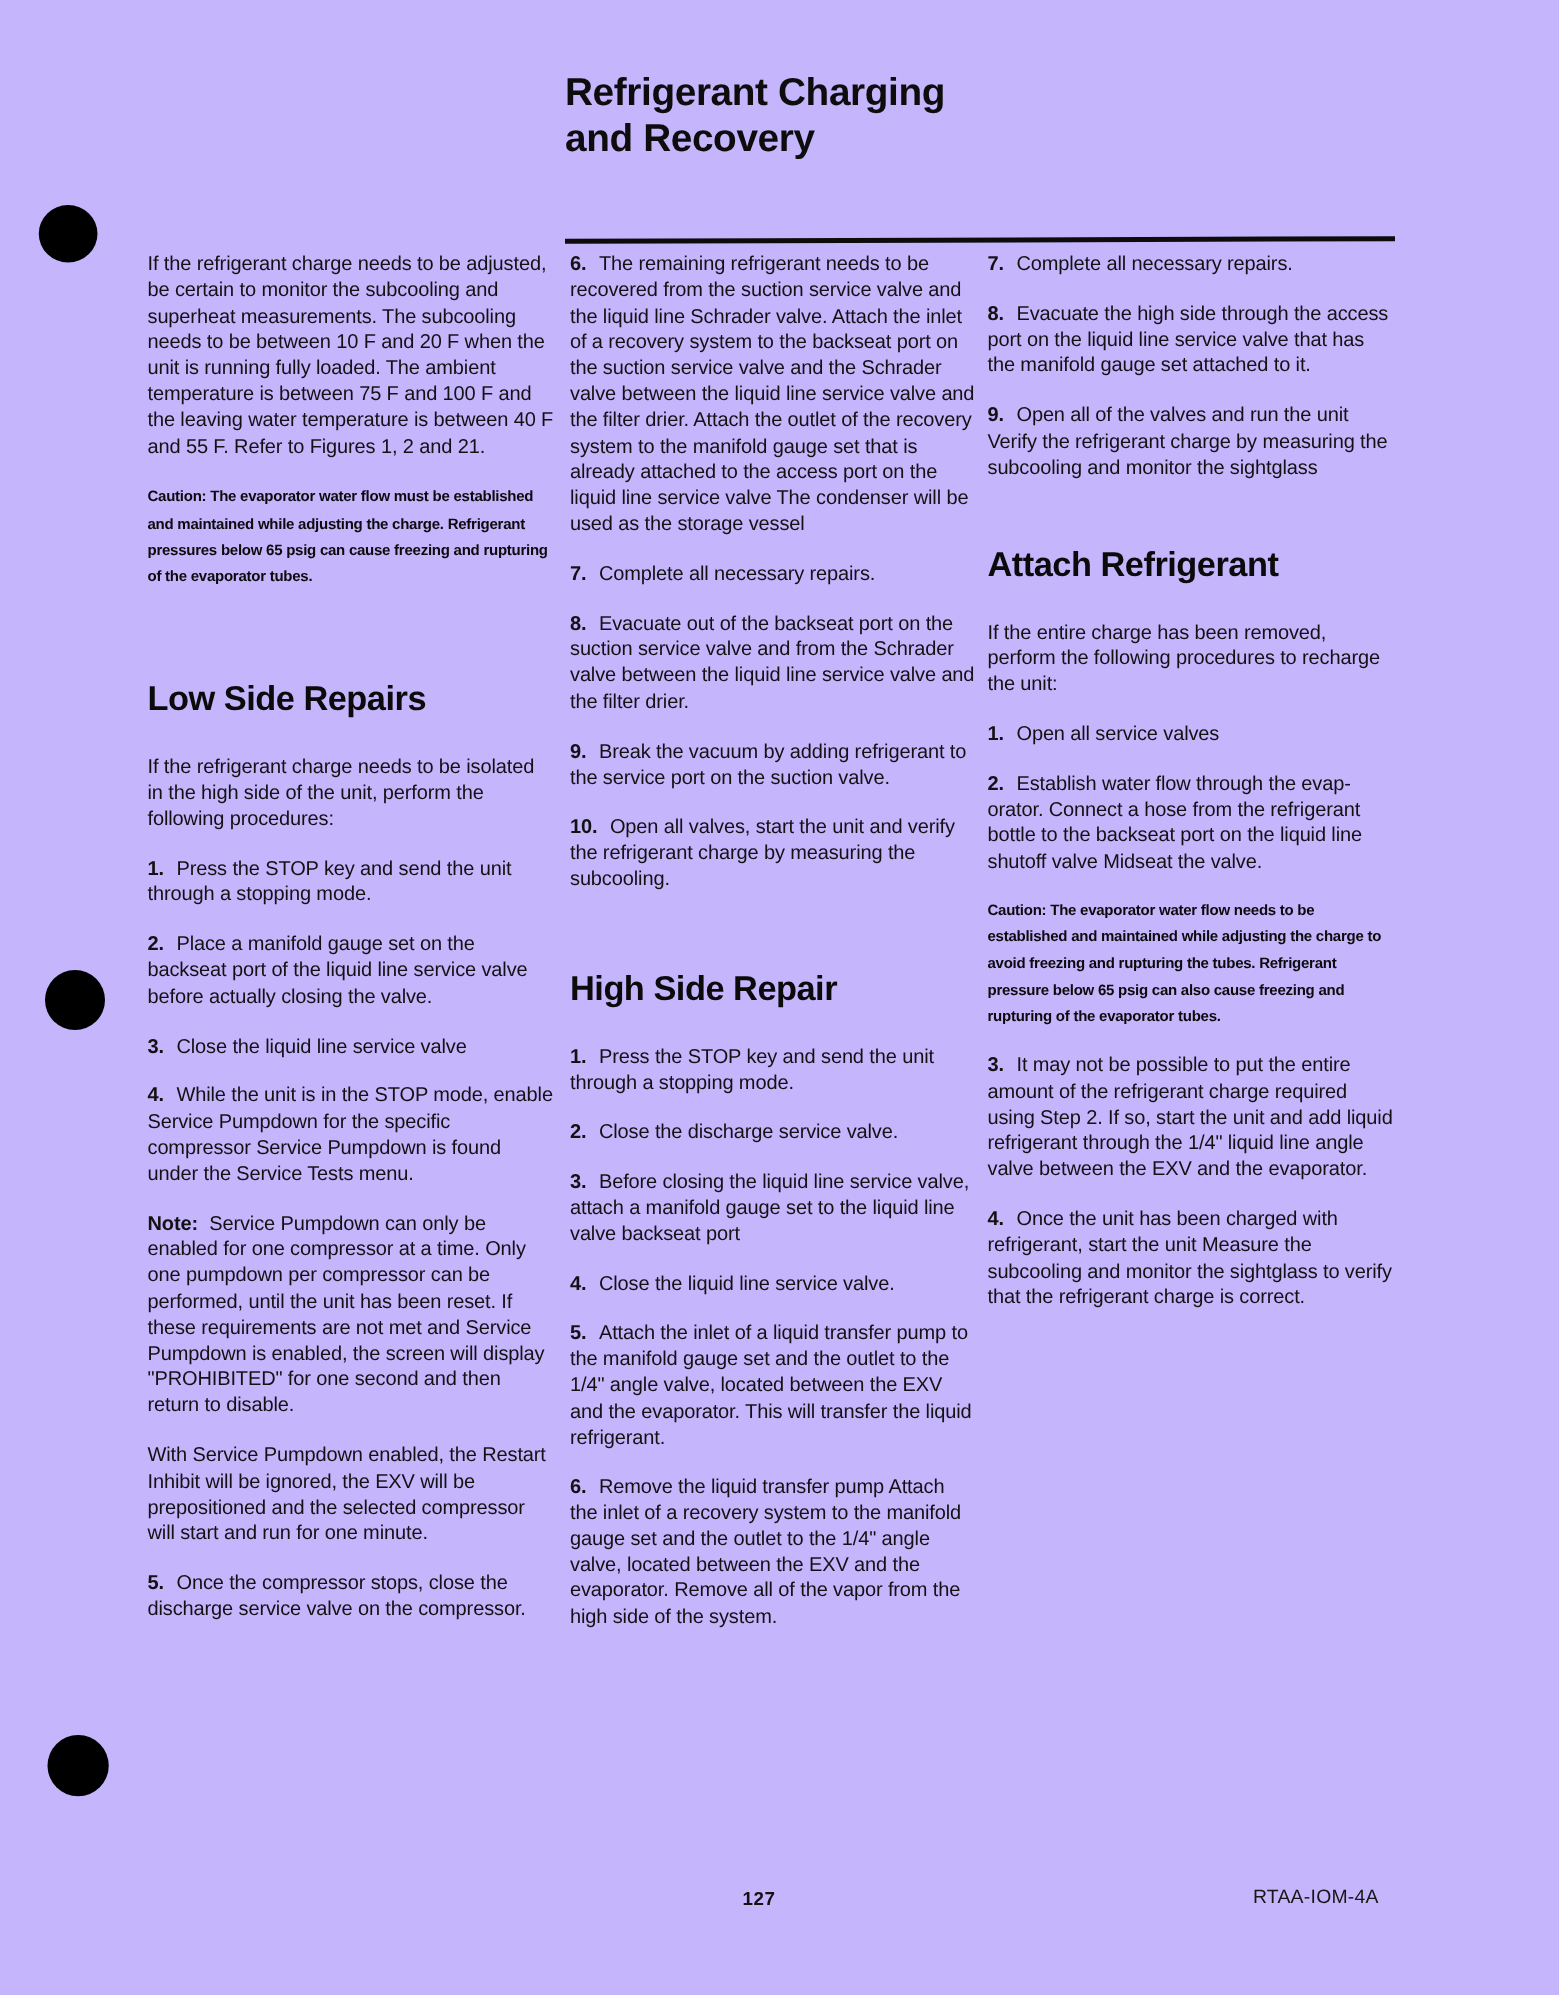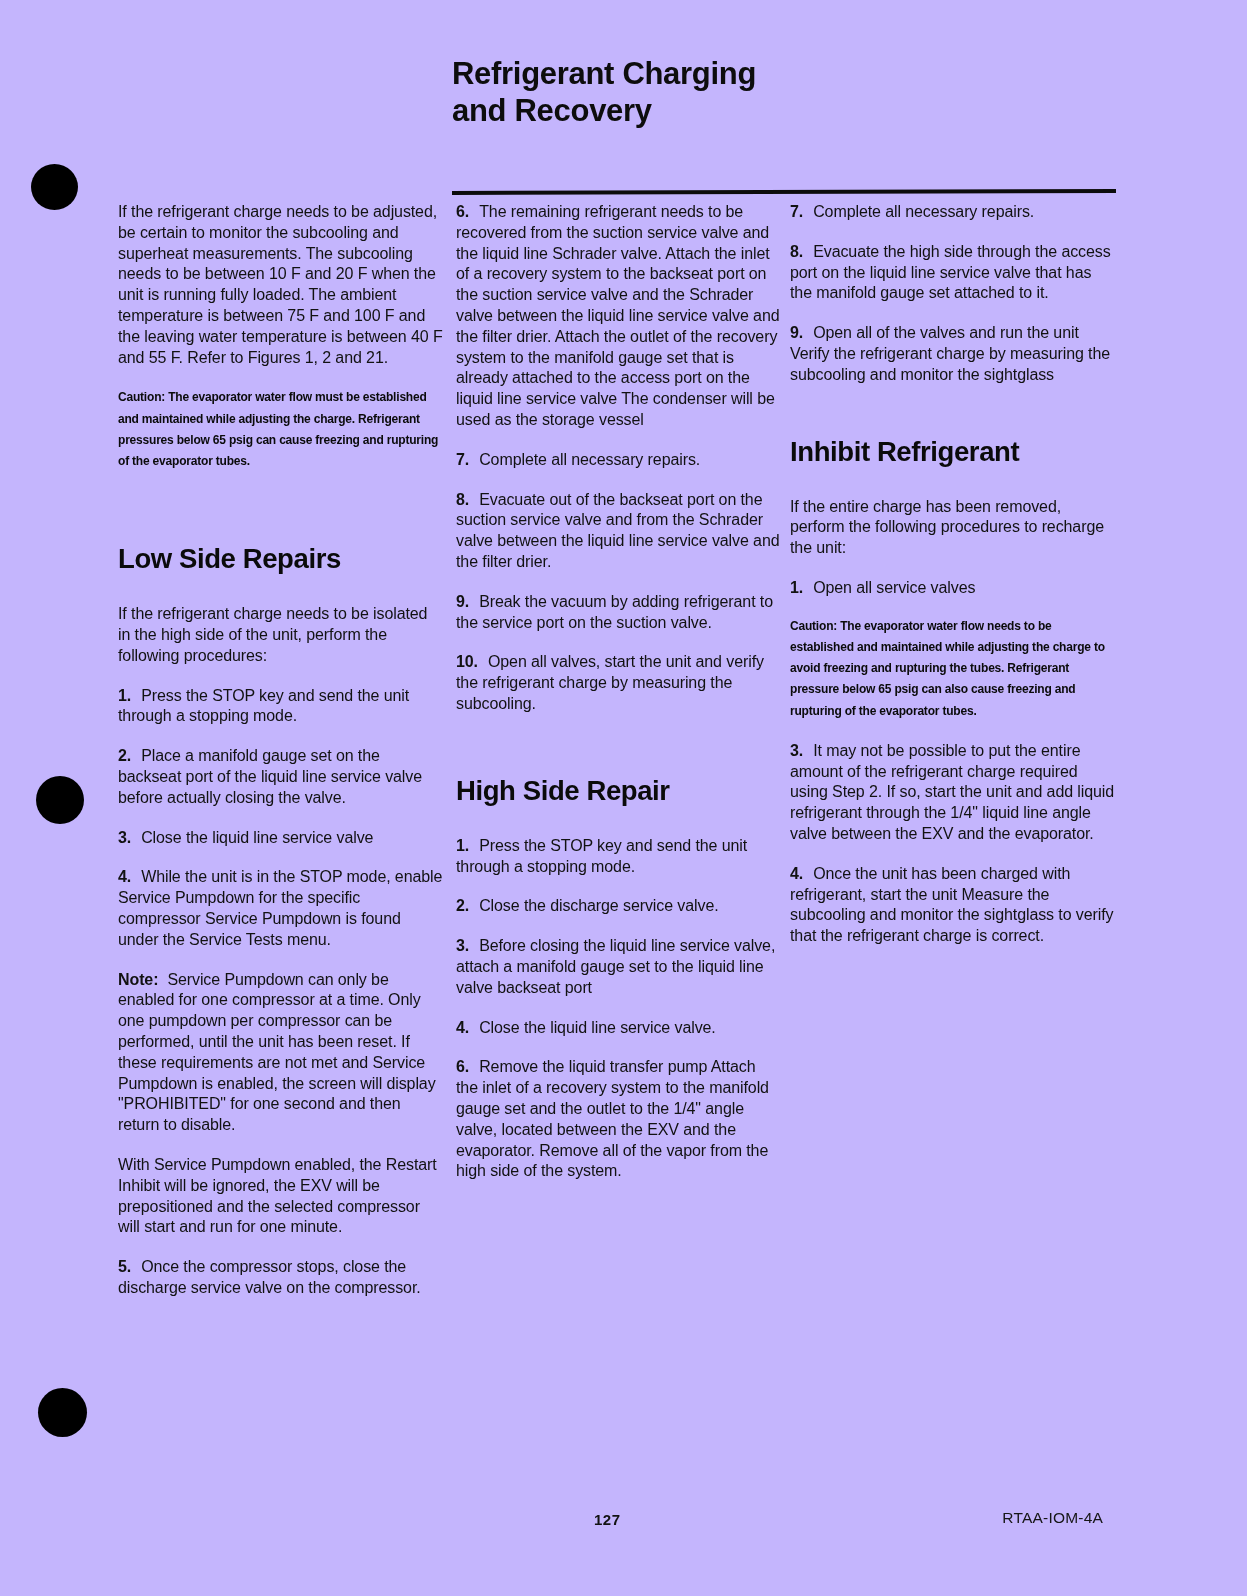--- a/index.html
+++ b/index.html
@@ -97,32 +97,34 @@
     <p class="step"><b class="step-num">8.</b><span class="step-text">Evacuate out of the backseat port on the suction service valve and from the Schrader valve between the liquid line service valve and the filter drier.</span></p>
     <p class="step"><b class="step-num">9.</b><span class="step-text">Break the vacuum by adding refrigerant to the service port on the suction valve.</span></p>
     <p class="step"><b class="step-num">10.</b><span class="step-text">Open all valves, start the unit and verify the refrigerant charge by measuring the subcooling.</span></p>
 
     <h2 class="section">High Side Repair</h2>
 
     <p class="step"><b class="step-num">1.</b><span class="step-text">Press the STOP key and send the unit through a stopping mode.</span></p>
     <p class="step"><b class="step-num">2.</b><span class="step-text">Close the discharge service valve.</span></p>
     <p class="step"><b class="step-num">3.</b><span class="step-text">Before closing the liquid line service valve, attach a manifold gauge set to the liquid line valve backseat port</span></p>
     <p class="step"><b class="step-num">4.</b><span class="step-text">Close the liquid line service valve.</span></p>
+    <p class="step"><b class="step-num">5.</b><span class="step-text">Attach the inlet of a liquid transfer pump to the manifold gauge set and the outlet to the 1/4" angle valve, located between the EXV and the evaporator. This will transfer the liquid refrigerant.</span></p>
     <p class="step"><b class="step-num">6.</b><span class="step-text">Remove the liquid transfer pump Attach the inlet of a recovery system to the manifold gauge set and the outlet to the 1/4" angle valve, located between the EXV and the evaporator.  Remove all of the vapor from the high side of the system.</span></p>
   </div>
 
   <div class="col col-3">
     <p class="step"><b class="step-num">7.</b><span class="step-text">Complete all necessary repairs.</span></p>
     <p class="step"><b class="step-num">8.</b><span class="step-text">Evacuate the high side through the access port on the liquid line service valve that has the manifold gauge set attached to it.</span></p>
     <p class="step"><b class="step-num">9.</b><span class="step-text">Open all of the valves and run the unit Verify the refrigerant charge by measuring the subcooling and monitor the sightglass</span></p>
 
-    <h2 class="section">Inhibit Refrigerant</h2>
+    <h2 class="section">Attach Refrigerant</h2>
     <p class="body">If the entire charge has been removed, perform the following procedures to recharge the unit:</p>
 
     <p class="step"><b class="step-num">1.</b><span class="step-text">Open all service valves</span></p>
+    <p class="step"><b class="step-num">2.</b><span class="step-text">Establish water flow through the evap-orator. Connect a hose from the refrigerant bottle to the backseat port on the liquid line shutoff valve   Midseat the valve.</span></p>
 
     <p class="caution">Caution:  The evaporator water flow needs to be established and maintained while adjusting the charge to avoid freezing and rupturing the tubes.  Refrigerant pressure below 65 psig can also cause freezing and rupturing of the evaporator tubes.</p>
 
     <p class="step"><b class="step-num">3.</b><span class="step-text">It may not be possible to put the entire amount of the refrigerant charge required using Step 2.  If so, start the unit and add liquid refrigerant through the 1/4" liquid line angle valve between the EXV and the evaporator.</span></p>
     <p class="step"><b class="step-num">4.</b><span class="step-text">Once the unit has been charged with refrigerant, start the unit   Measure the subcooling and monitor the sightglass to verify that the refrigerant charge is correct.</span></p>
   </div>
 
   <div class="page-number">127</div>
   <div class="doc-code">RTAA-IOM-4A</div>
 

